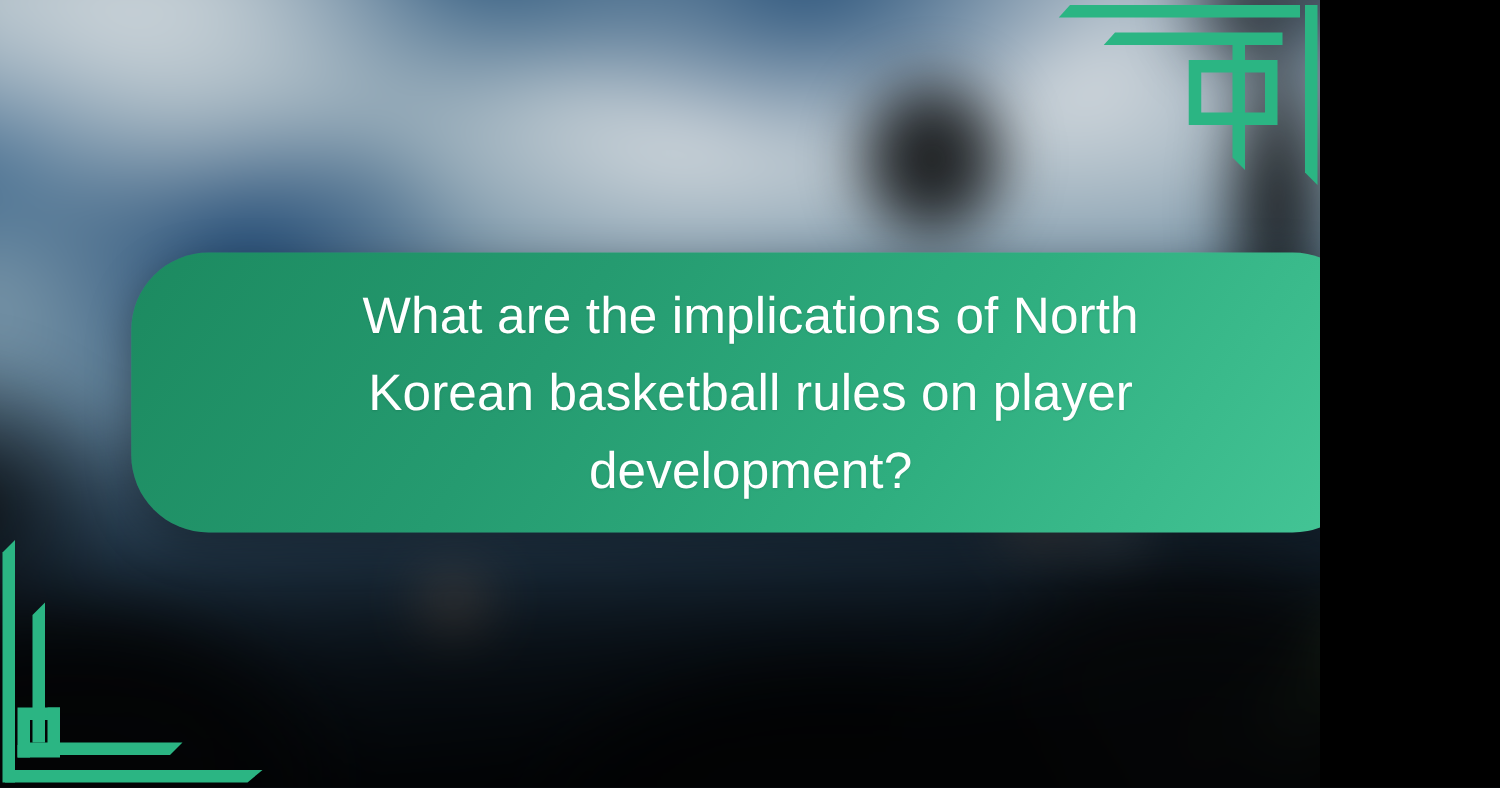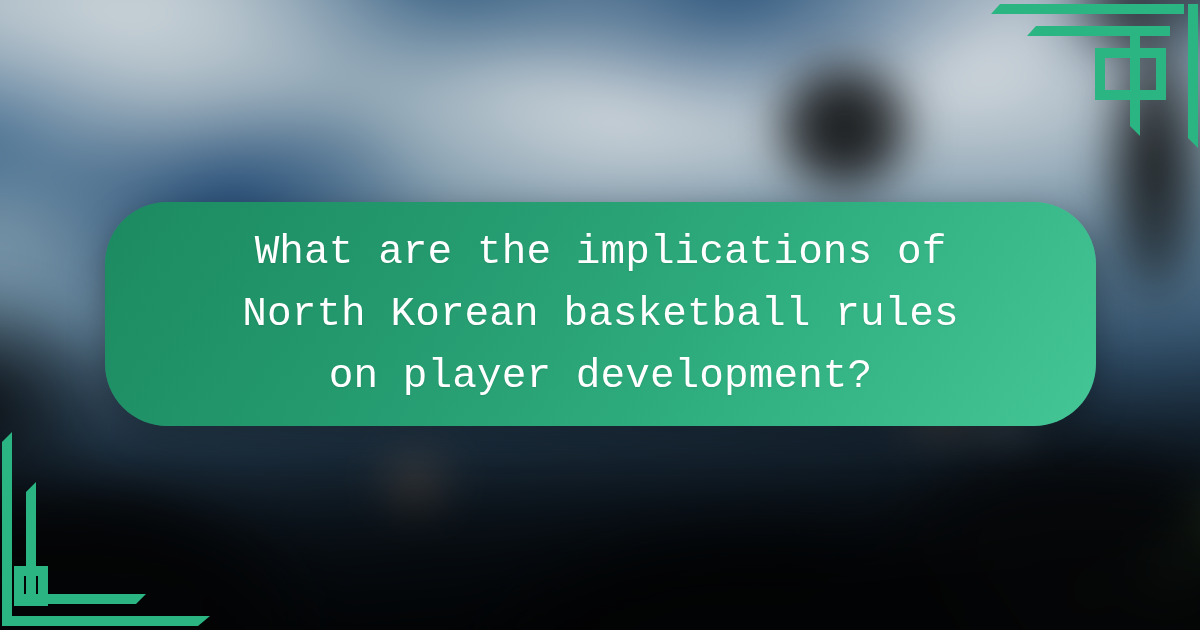--- a/index.html
+++ b/index.html
@@ -3,24 +3,24 @@
 <meta charset="utf-8">
 <title>Question Card</title>
 <style>
   html, body {
     margin: 0;
     padding: 0;
     background: #000;
   }
   #stage {
     position: relative;
-    width: 1200px;
+    width: 1056px;
     height: 630px;
     overflow: hidden;
-    font-family: Liberation Mono, monospace;
+    font-family: Liberation Sans, sans-serif;
     background: #10161c;
   }
 
   
   .bg-layer {
     position: absolute;
     inset: -60px;
     pointer-events: none;
   }
   

